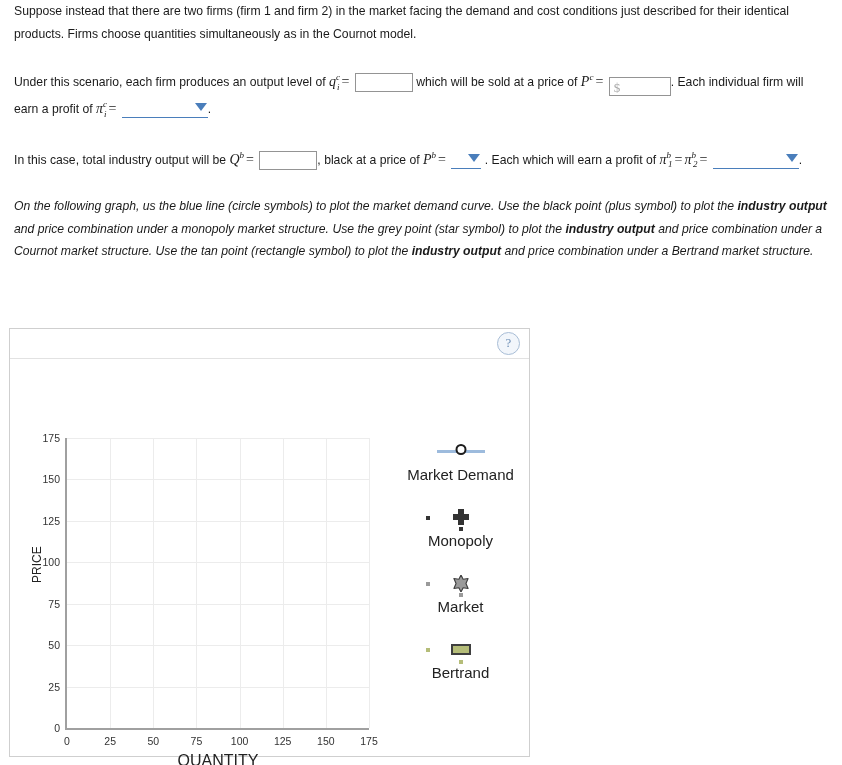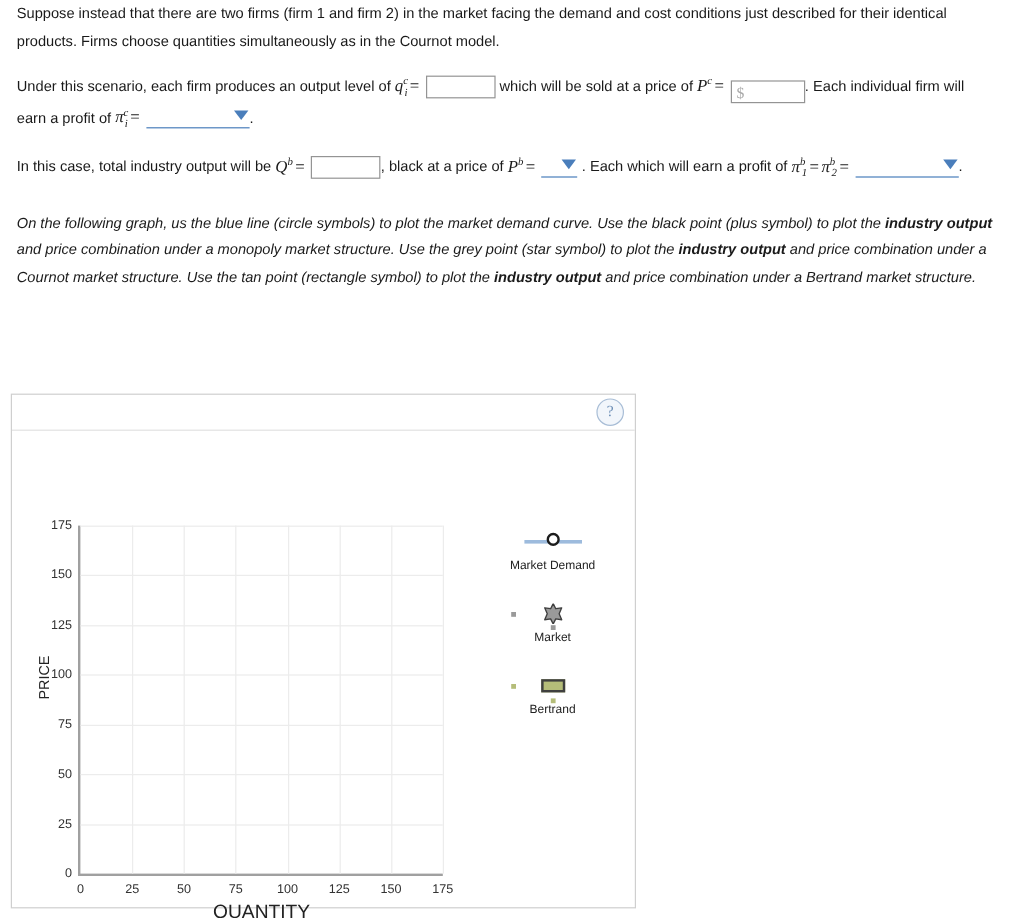--- a/index.html
+++ b/index.html
@@ -18,21 +18,21 @@
   }
 
   
   .prose {
     padding: 0 14px;
     line-height: 1.85;
   }
   .para {
     margin: 0 0 0 0;
   }
-  .para + .para { margin-top: 14px; }
+  .para + .para { margin-top: 24px; }
   .italic { font-style: italic; }
   .italic b { font-weight: bold; font-style: italic; }
 
   .mathv {
     font-family: "Liberation Serif", serif;
     font-style: italic;
     font-size: 14px;
     white-space: nowrap;
   }
   .mathv sup, .mathv sub {
@@ -193,21 +193,21 @@
     top: 79px;
     width: 135px;
     text-align: center;
   }
   .leg-item { margin-bottom: 21px; }
   .leg-sym {
     height: 26px;
     position: relative;
   }
   .leg-label {
-    font-size: 10px;
+    font-size: 15px;
     color: #222;
     margin-top: 2px;
   }
 
   .sym-line {
     position: absolute;
     left: 50%;
     top: 12px;
     transform: translateX(-50%);
     width: 48px;
@@ -353,20 +353,28 @@
     <div class="legend">
 
       <div class="leg-item">
         <div class="leg-sym">
           <span class="sym-line"></span>
           <span class="sym-circle"></span>
         </div>
         <div class="leg-label">Market Demand</div>
       </div>
 
+      <div class="leg-item">
+        <div class="leg-sym">
+          <span class="dot-sq" style="left:33px;top:12px;background:#333333;"></span>
+          <span class="dot-sq" style="left:66px;top:23px;background:#333333;"></span>
+          <span class="sym-plus"></span>
+        </div>
+        <div class="leg-label">Monopoly</div>
+      </div>
 
       <div class="leg-item">
         <div class="leg-sym">
           <span class="dot-sq" style="left:33px;top:12px;background:#9a9a9a;"></span>
           <span class="dot-sq" style="left:66px;top:23px;background:#9a9a9a;"></span>
           <span class="sym-star">
             <svg width="17" height="17" viewBox="0 0 24 24" aria-hidden="true">
               <path d="M12 0 L15 6 L22 5 L19 12 L22 19 L15 18 L12 24 L9 18 L2 19 L5 12 L2 5 L9 6 Z" fill="#9a9a9a" stroke="#3f3f3f" stroke-width="1.6" stroke-linejoin="round"></path>
             </svg>
           </span>

